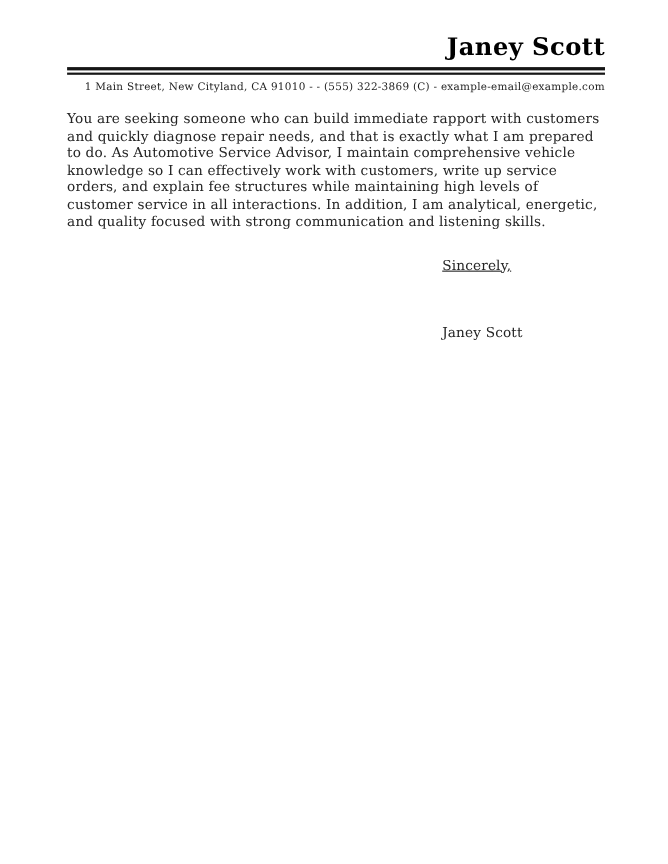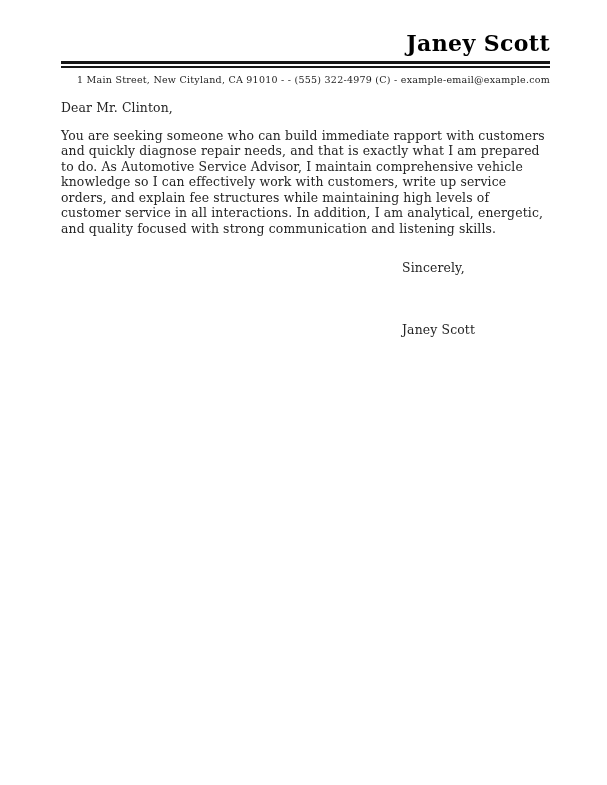--- a/index.html
+++ b/index.html
@@ -51,38 +51,38 @@
   }
   .letter-body p {
     margin: 0 0 12px 0;
   }
   .sign-block {
     margin-left: 341px;
     margin-top: 24px;
   }
   .sign-block .closing {
     margin: 0 0 46px 0;
+    text-decoration: underline;
   }
   .sign-block .signature {
     margin: 0;
   }
 </style>
 </head>
 <body>
 
 <div class="page">
 
   <header>
     <h1 class="letterhead-name">Janey Scott</h1>
     <div class="double-rule"></div>
-    <div class="contact-line">1 Main Street, New Cityland, CA 91010 - - (555) 322-4979 (C) - example-email@example.com</div>
+    <div class="contact-line">1 Main Street, New Cityland, CA 91010 - - (555) 322-3869 (C) - example-email@example.com</div>
   </header>
 
   <main class="letter-body">
-    <p class="salutation">Dear Mr. Clinton,</p>
 
 
     <p>You are seeking someone who can build immediate rapport with customers and quickly diagnose repair needs, and that is exactly what I am prepared to do. As Automotive Service Advisor, I maintain comprehensive vehicle knowledge so I can effectively work with customers, write up service orders, and explain fee structures while maintaining high levels of customer service in all interactions. In addition, I am analytical, energetic, and quality focused with strong communication and listening skills.</p>
 
 
     <div class="sign-block">
       <p class="closing">Sincerely,</p>
       <p class="signature">Janey Scott</p>
     </div>
   </main>

